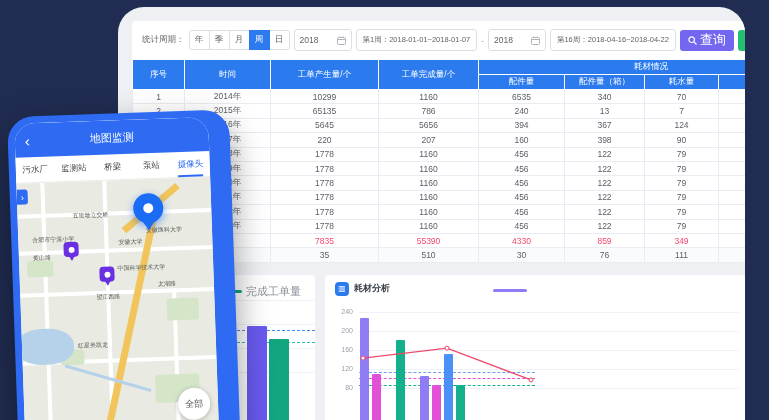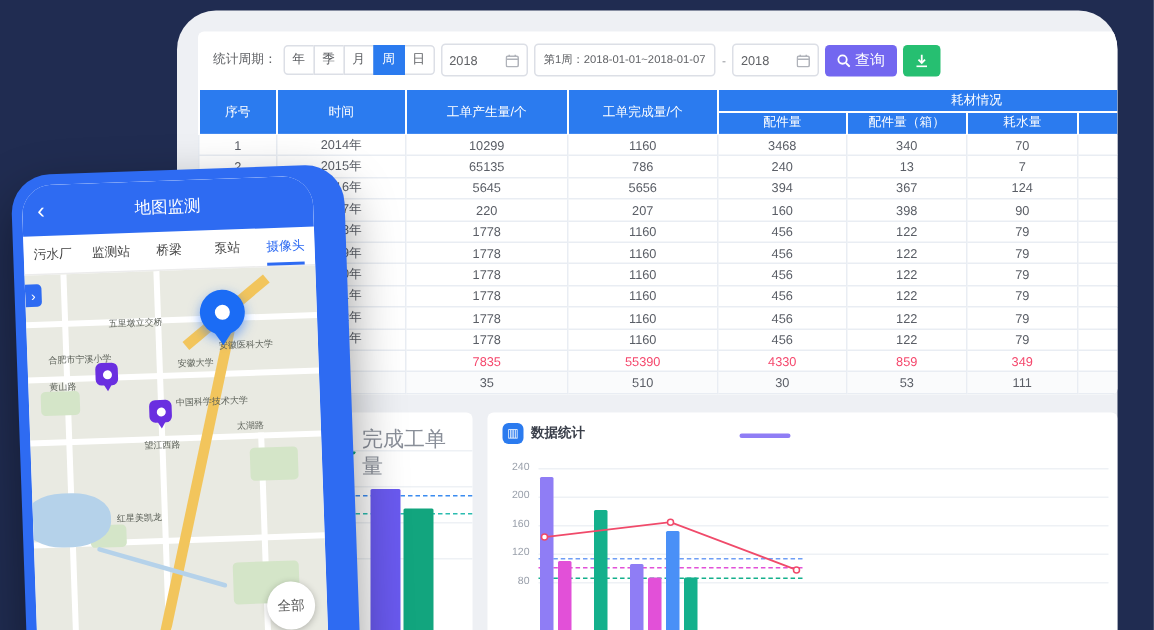--- a/index.html
+++ b/index.html
@@ -21,39 +21,39 @@
               margin-left:-1px;padding:0;cursor:pointer;}
   .seg button:first-child{border-radius:3px 0 0 3px;margin-left:0;}
   .seg button:last-child{border-radius:0 3px 3px 0;}
   .seg button.active{background:#2b7bef;border-color:#2b7bef;color:#fff;position:relative;z-index:1;}
   .sel{display:flex;align-items:center;justify-content:space-between;width:46px;height:20px;flex:none;
        border:1px solid #dcdfe6;border-radius:3px;background:#fff;padding:0 5px;font-size:8.5px;color:#606266;cursor:pointer;}
   .inp{display:flex;align-items:center;height:20px;border:1px solid #dcdfe6;border-radius:3px;flex:none;
        background:#fff;padding:0 6px;font-size:7.5px;color:#606266;}
   .dash{font-size:8px;color:#909399;flex:none;}
   .btn{display:flex;align-items:center;gap:3px;height:21px;border:none;border-radius:3px;color:#fff;
-       font-size:10px;padding:0 8px;cursor:pointer;flex:none;text-align:center;}
+       font-size:13px;padding:0 8px;cursor:pointer;flex:none;text-align:center;}
   .btn.search{background:#7367f0;}
   .btn.export{background:#26bf71;}
 
   table{border-collapse:collapse;table-layout:fixed;width:691px;}
   thead th{background:#2b7bef;color:#fff;font-weight:normal;font-size:8.5px;height:14px;padding:0;
            border:1px solid rgba(255,255,255,.25);overflow:hidden;white-space:nowrap;}
   tbody td{font-size:8.5px;color:#5a5e66;text-align:center;height:13.4px;border:1px solid #e9edf3;
            background:#fff;padding:0;overflow:hidden;white-space:nowrap;}
   tr.total td{color:#f5486d;}
   tr.avg td{background:#fafbfc;}
 
   
   .charts-row{display:flex;gap:10px;margin:12px 0 0 14px;}
   .chart-panel{background:#fff;border-radius:4px;position:relative;overflow:hidden;}
   .chart-panel.left{width:412px;height:300px;}
   .chart-panel.right{width:420px;height:300px;flex:none;}
   .legend{position:absolute;top:9px;right:14px;display:flex;gap:16px;align-items:center;}
-  .legend-item{display:flex;gap:4px;align-items:center;font-size:14px;color:#8a8f99;}
+  .legend-item{display:flex;gap:4px;align-items:center;font-size:11px;color:#8a8f99;}
   .legend-sw{width:15px;height:3px;border-radius:2px;}
   .gridline{position:absolute;height:1px;background:#eef1f5;}
   .refline{position:absolute;border-top:1px dashed;height:0;}
   .bar{position:absolute;border-radius:1px 1px 0 0;}
   .ytick{position:absolute;width:26px;text-align:right;font-size:7px;color:#9aa0ab;}
   .r-head{position:absolute;top:7px;left:10px;display:flex;align-items:center;gap:5px;}
   .r-icon{width:14px;height:14px;border-radius:4px;background:#2b7bef;color:#fff;font-size:8px;
           display:flex;align-items:center;justify-content:center;}
   .r-title{font-size:9px;color:#3a3f4a;font-weight:bold;}
   .r-legend-seg{position:absolute;top:14px;left:168px;width:34px;height:3px;border-radius:2px;background:#8f7df5;}
@@ -125,20 +125,21 @@
         <span class="dash">-</span>
         <div class="sel">
           <span>2018</span>
           <svg width="9" height="9" viewBox="0 0 9 9">
               <rect x="0.5" y="1.5" width="8" height="7" rx="1" fill="none" stroke="#b0b3ba"></rect>
               <line x1="0.5" y1="3.5" x2="8.5" y2="3.5" stroke="#b0b3ba"></line>
               <line x1="2.5" y1="0.5" x2="2.5" y2="2" stroke="#b0b3ba"></line>
               <line x1="6.5" y1="0.5" x2="6.5" y2="2" stroke="#b0b3ba"></line>
             </svg>
         </div>
+        <div class="inp">第16周：2018-04-16~2018-04-22</div>
         <button class="btn search">
           <svg width="9" height="9" viewBox="0 0 9 9">
               <circle cx="3.7" cy="3.7" r="2.8" fill="none" stroke="#fff" stroke-width="1.2"></circle>
               <line x1="6" y1="6" x2="8.5" y2="8.5" stroke="#fff" stroke-width="1.2"></line>
             </svg>
           <span>查询</span>
         </button>
         <button class="btn export">
           <svg width="9" height="9" viewBox="0 0 9 9">
               <line x1="4.5" y1="0.5" x2="4.5" y2="5.5" stroke="#fff" stroke-width="1.2"></line>
@@ -174,21 +175,21 @@
               <th>耗水量</th>
               <th>水量</th>
             </tr>
           </thead>
         <tbody>
             <tr>
               <td>1</td>
               <td>2014年</td>
               <td>10299</td>
               <td>1160</td>
-              <td>3468</td>
+              <td>6535</td>
               <td>340</td>
               <td>70</td>
               <td>250</td>
             </tr>
             <tr>
               <td>2</td>
               <td>2015年</td>
               <td>65135</td>
               <td>786</td>
               <td>240</td>
@@ -283,21 +284,21 @@
               <td>4330</td>
               <td>859</td>
               <td>349</td>
               <td>330</td>
             </tr>
             <tr class="avg">
               <td colspan="2">平均值</td>
               <td>35</td>
               <td>510</td>
               <td>30</td>
-              <td>53</td>
+              <td>76</td>
               <td>111</td>
               <td>140</td>
             </tr>
           </tbody>
       </table>
     </div>
 
     <div class="charts-row">
       <div class="chart-panel left">
         <div class="legend" id="leftLegend">
@@ -317,21 +318,21 @@
             <div class="gridline" style="top: 97px; left: 10px; width: 390px;"></div>
             <div class="refline" style="top: 55px; left: 10px; width: 378px; border-color: rgb(59, 140, 240);"></div>
             <div class="refline" style="top: 67.025px; left: 10px; width: 378px; border-color: rgb(43, 188, 176);"></div>
             <div class="bar" style="left: 115px; top: 51.1px; width: 20px; height: 278.9px; background: rgb(106, 90, 240);"></div>
             <div class="bar" style="left: 137px; top: 64.75px; width: 20px; height: 265.25px; background: rgb(18, 165, 126);"></div>
           </div>
       </div>
       <div class="chart-panel right">
         <div class="r-head">
           <span class="r-icon">▥</span>
-          <span class="r-title">数据统计</span>
+          <span class="r-title">耗材分析</span>
         </div>
         <div class="r-legend-seg" id="rLegendSeg" style="background: rgb(143, 125, 245);"></div>
         <div id="rightPlot" style="position:absolute;inset:0;">
             <span class="ytick" style="top: 109px; left: 2px;">80</span>
             <div class="gridline" style="top: 113px; left: 34px; width: 380px;"></div>
             <span class="ytick" style="top: 90px; left: 2px;">120</span>
             <div class="gridline" style="top: 94px; left: 34px; width: 380px;"></div>
             <span class="ytick" style="top: 71px; left: 2px;">160</span>
             <div class="gridline" style="top: 75px; left: 34px; width: 380px;"></div>
             <span class="ytick" style="top: 52px; left: 2px;">200</span>

